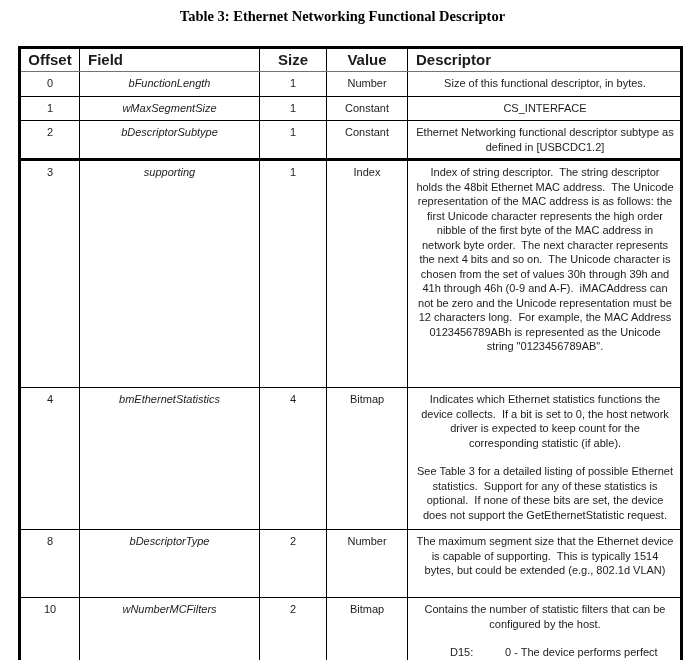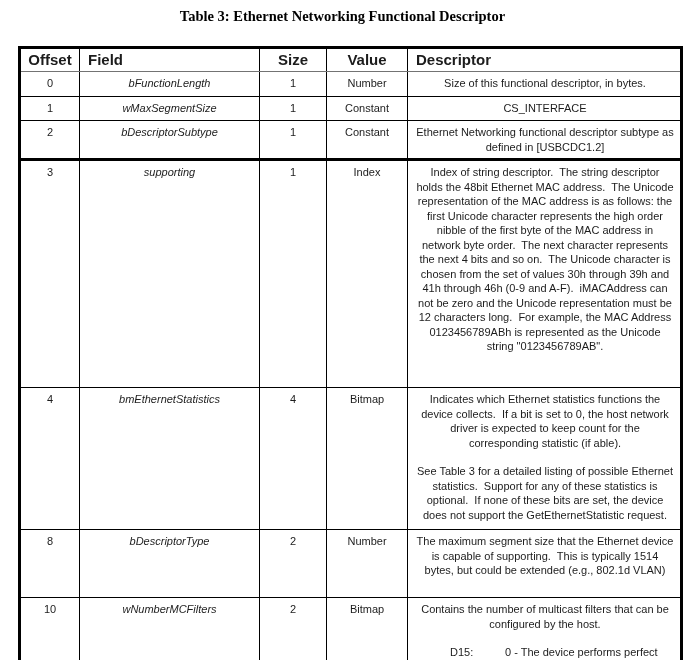--- a/index.html
+++ b/index.html
@@ -136,21 +136,21 @@
           <td class="desc">
             <p>The maximum segment size that the Ethernet device is capable of supporting.  This is typically 1514 bytes, but could be extended (e.g., 802.1d VLAN)</p>
           </td>
         </tr>
         <tr>
           <td>10</td>
           <td class="field">wNumberMCFilters</td>
           <td>2</td>
           <td>Bitmap</td>
           <td class="desc">
-            <p>Contains the number of multicast filters that can be configured by the host.</p>
+            <p>Contains the number of statistic filters that can be configured by the host.</p>
             <div class="bit-row">
               <span class="bit-label">D15:</span>
               <span class="bit-text">0 - The device performs perfect multicast address filtering (no</span>
             </div>
           </td>
         </tr>
       </tbody>
   </table>
 </div>
 

